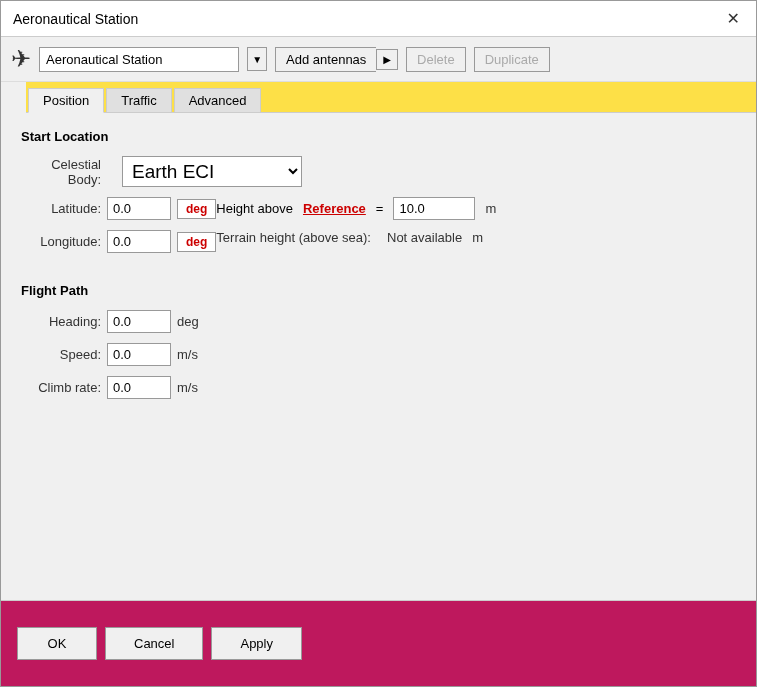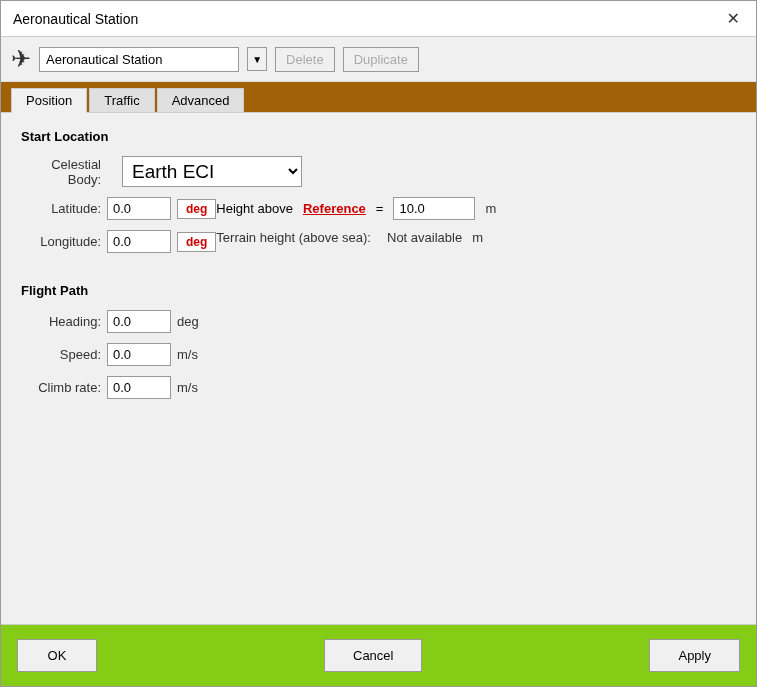--- a/index.html
+++ b/index.html
@@ -95,24 +95,25 @@
       border-right: none;
     }
     .add-antennas-arrow {
       padding: 4px 6px;
       border: 1px solid #999;
       background: #f0f0f0;
       cursor: pointer;
       font-size: 10px;
     }
     .tabs-area {
-      padding: 6px 10px 0;
+      padding: 6px 2px 0;
       display: flex;
       border-bottom: 1px solid #ccc;
-      background: #a16207;
+      background: #fde047;
+      margin-left: 25px;
     }
     .tab {
       padding: 4px 14px;
       border: 1px solid #ccc;
       border-bottom: none;
       background: #e0e0e0;
       cursor: pointer;
       margin-right: 2px;
       font-size: 13px;
     }
@@ -181,25 +182,25 @@
       text-align: right;
     }
     .terrain-value {
       color: #333;
       margin-left: 10px;
     }
     .flight-path-section {
       margin-top: 20px;
     }
     .footer {
-      padding: 14px 16px;
-      display: flex;
-      justify-content: space-between;
+      padding: 26px 16px;
+      display: flex;
+      justify-content: flex-start;
       gap: 8px;
-      background: #84cc16;
+      background: #be185d;
       border-top: 1px solid #ccc;
     }
     .footer-btn {
       padding: 8px 28px;
       border: 1px solid #999;
       background: #f0f0f0;
       cursor: pointer;
       font-size: 13px;
       min-width: 80px;
     }
@@ -224,20 +225,26 @@
       <span>✕</span>
     </button>
   </div>
 
   <div class="toolbar">
     <span class="plane-icon">✈</span>
     <input type="text" class="station-name-input" value="Aeronautical Station" style="">
     <button class="dropdown-arrow-btn">
       <span>▼</span>
     </button>
+    <div class="add-antennas-group">
+      <button class="add-antennas-btn">Add antennas</button>
+      <button class="add-antennas-arrow">
+        <span>▶</span>
+      </button>
+    </div>
     <button class="toolbar-btn" disabled="">Delete</button>
     <button class="toolbar-btn" disabled="">Duplicate</button>
   </div>
 
   <div class="tabs-area">
     <div class="tab active">
       <span>Position</span>
     </div>
     <div class="tab">
       <span>Traffic</span>

